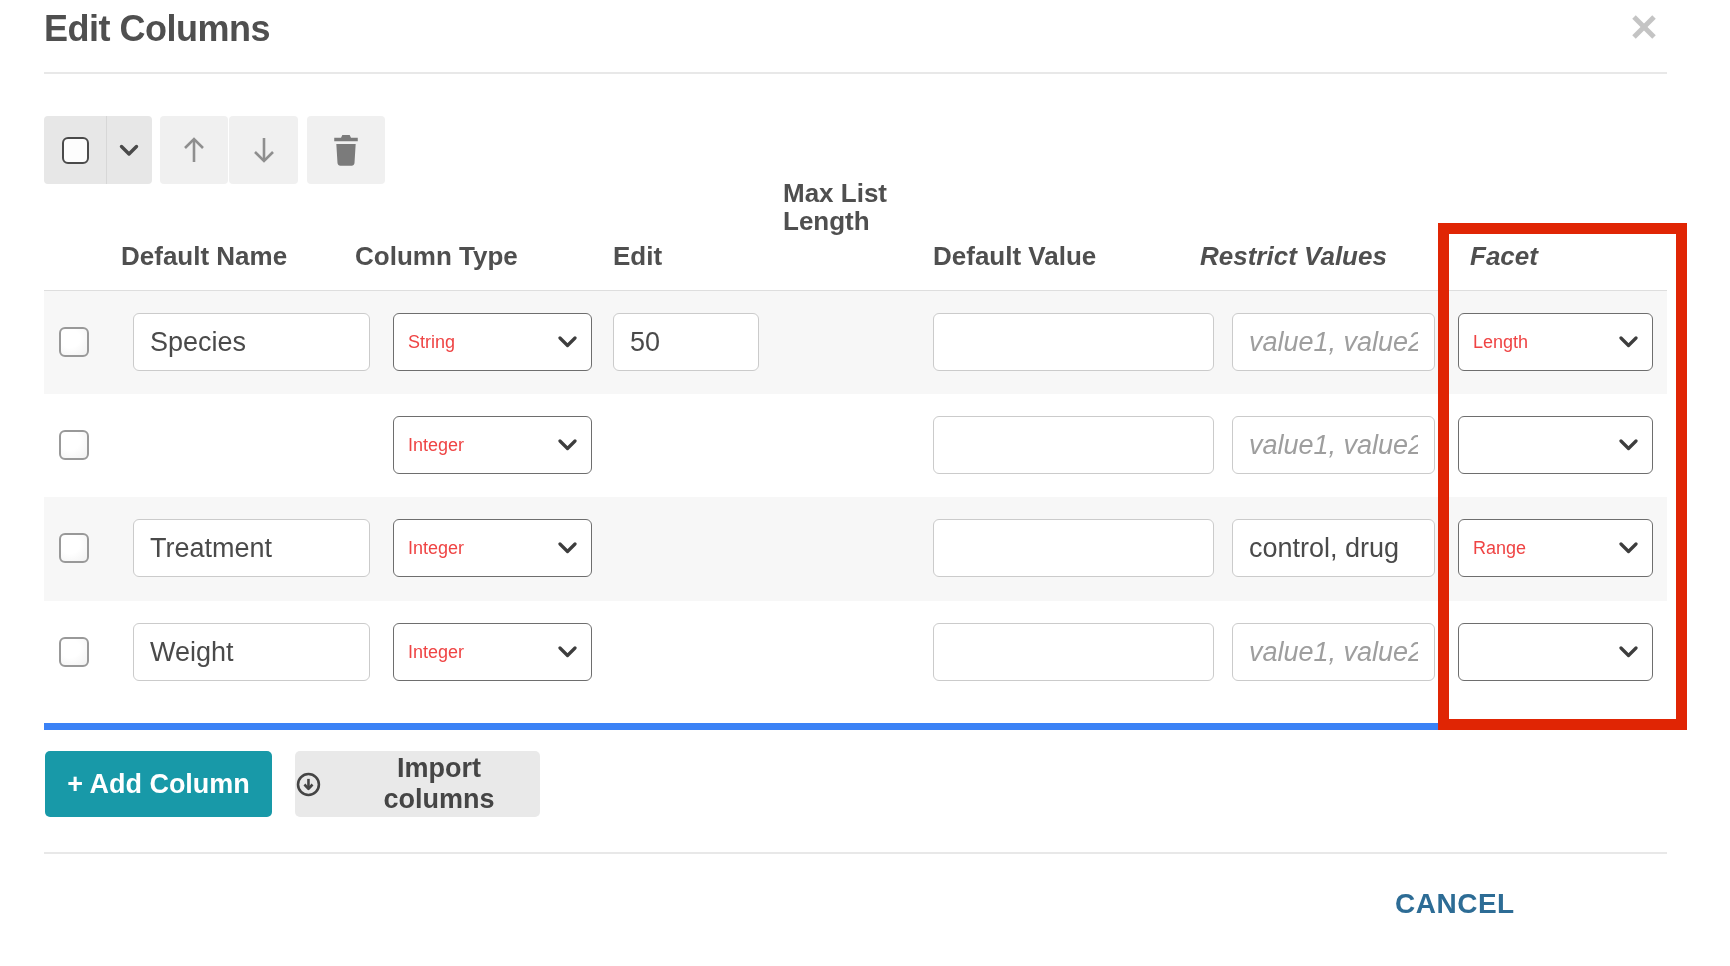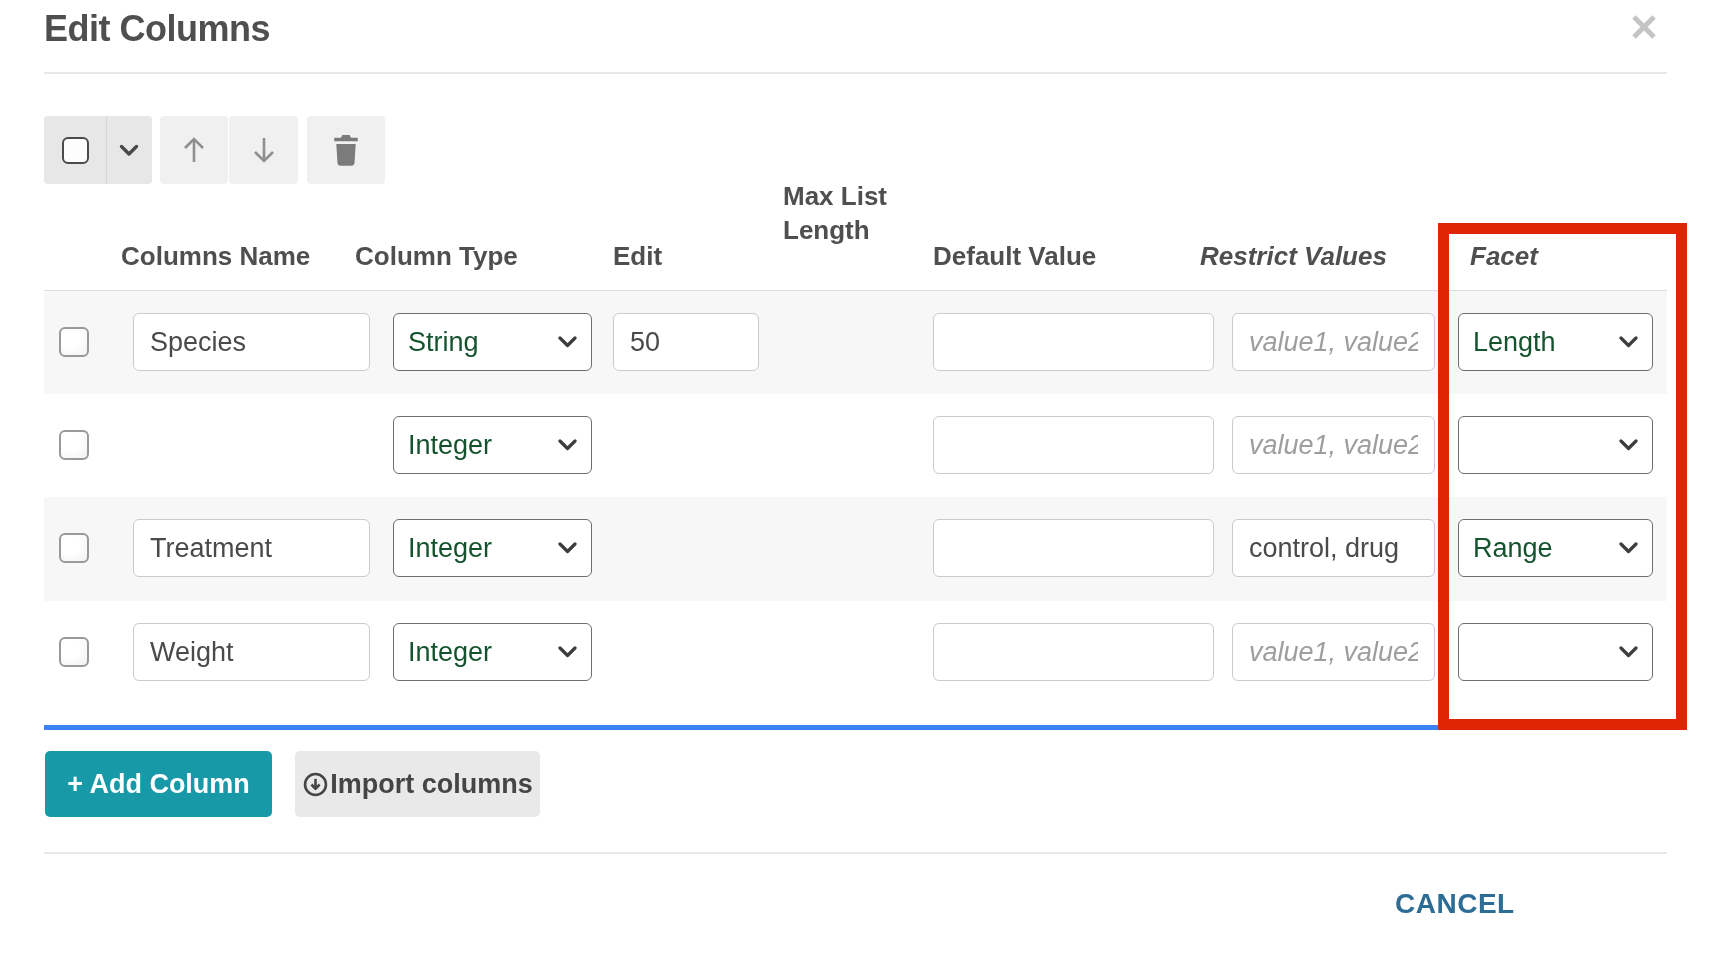--- a/index.html
+++ b/index.html
@@ -33,28 +33,28 @@
     border-radius:4px; cursor:pointer; display:flex; align-items:center; justify-content:center; }
   .tb-up   { left:160px; width:68px; }
   .tb-down { left:229px; width:69px; }
   .tb-trash{ left:307px; width:78px; }
 
   
   .hdr { position:absolute; font-size:26px; font-weight:bold; color:#4f4f4f; top:241px; }
   .hdr-name     { left:121px; }
   .hdr-type     { left:355px; }
   .hdr-size     { left:613px; }
-  .hdr-maxlist  { left:783px; top:179px; width:118px; line-height:34px; }
+  .hdr-maxlist  { left:783px; top:179px; width:118px; line-height:28px; }
   .hdr-default  { left:933px;text-align:center; }
   .hdr-restrict { left:1200px;font-style:italic; }
   .hdr-facet    { left:1470px;font-style:italic; }
 
   
   .row { position:absolute; left:44px; width:1623px; height:129px;
-    border-bottom:5px solid #3b82f6; background:#fff; }
+    border-bottom:7px solid #3b82f6; background:#fff; }
   .row.stripe { background:#f7f7f7; }
   .r0 { top:290px; border-top:1px solid #dedede; }
   .r1 { top:394px; }
   .r2 { top:497px; }
   .r3 { top:601px; }
 
   .cb { position:absolute; left:15px; top:36px; width:30px; height:30px;
     border:2px solid #999; border-radius:6px; cursor:pointer;
     background:radial-gradient(circle at 35% 35%, #ffffff 40%, #f1f1f1); }
 
@@ -66,35 +66,35 @@
   .c-name     { left:89px;   width:237px; }
   .c-size     { left:569px;  width:146px; }
   .c-default  { left:889px;  width:281px; }
   .c-restrict { left:1188px; width:203px; }
 
   .sel { position:absolute; top:22px; height:58px; border:1.5px solid #6e6e6e;
     border-radius:6px; background:#fff; cursor:pointer;
     display:flex; align-items:center; padding:0 14px; }
   .c-type  { left:349px;  width:199px; }
   .c-facet { left:1414px; width:195px; }
-  .sel-val { font-size:27px; color:#14532d; flex:1; white-space:nowrap; overflow:hidden; }
+  .sel-val { font-size:18px; color:#ef4444; flex:1; white-space:nowrap; overflow:hidden; }
   .sel .chev { flex:none; }
 
   
   .facet-highlight { position:absolute; left:1438px; top:223px; width:249px; height:507px;
     border:11px solid #e02504; pointer-events:none; }
 
   
   .btn-add { position:absolute; left:45px; top:751px; width:227px; height:66px;
     background:#1899a8; color:#fff; border:none; border-radius:5px;
     font-family:"Liberation Sans",sans-serif; font-size:27px; font-weight:bold; cursor:pointer; }
   .btn-import { position:absolute; left:295px; top:751px; width:245px; height:66px;
     background:#e9e9e9; color:#454545; border:none; border-radius:5px;
     font-family:"Liberation Sans",sans-serif; font-size:27px; font-weight:bold; cursor:pointer;
-    display:flex; align-items:center; justify-content:center; gap:1px; }
+    display:flex; align-items:center; justify-content:center; gap:16px; }
   .btn-cancel { position:absolute; left:1395px; top:888px; background:none; border:none;
     font-family:"Liberation Sans",sans-serif; font-size:28px; font-weight:bold;
     color:#2d6c95; letter-spacing:0.5px; cursor:pointer; }
   .btn-save { position:absolute; left:1553px; top:877px; width:114px; height:70px;
     background:#2f6b8f; color:#fff; border:none; border-radius:5px;
     font-family:"Liberation Sans",sans-serif; font-size:28px; font-weight:bold; cursor:pointer; }
 </style>
 </head>
 <body>
 
@@ -130,21 +130,21 @@
       <line x1="13" y1="3" x2="13" y2="25" stroke="#8f8f8f" stroke-width="2.6"></line>
       <polyline points="4,17 13,26 22,17" fill="none" stroke="#8f8f8f" stroke-width="2.6"></polyline>
     </svg>
   </button>
   <button class="tb-btn tb-trash">
     <svg width="32" height="34" viewBox="0 0 24 26">
       <path fill="#7b7b7b" d="M9.2 1.5h5.6l1 2.2H21v2.6H3V3.7h5.2l1-2.2zM4.6 8.4h14.8l-.9 14.6c-.1 1.2-1 2-2.2 2H7.7c-1.2 0-2.1-.8-2.2-2L4.6 8.4z"></path>
     </svg>
   </button>
 
-  <div class="hdr hdr-name">Columns Name</div>
+  <div class="hdr hdr-name">Default Name</div>
   <div class="hdr hdr-type">Column Type</div>
   <div class="hdr hdr-size">Edit</div>
   <div class="hdr hdr-maxlist">Max List Length</div>
   <div class="hdr hdr-default">Default Value</div>
   <div class="hdr hdr-restrict">Restrict Values</div>
   <div class="hdr hdr-facet">Facet</div>
 
   <div class="row r0 stripe">
     <button class="cb"></button>
     <input class="ti c-name" type="text" value="Species" style="">

